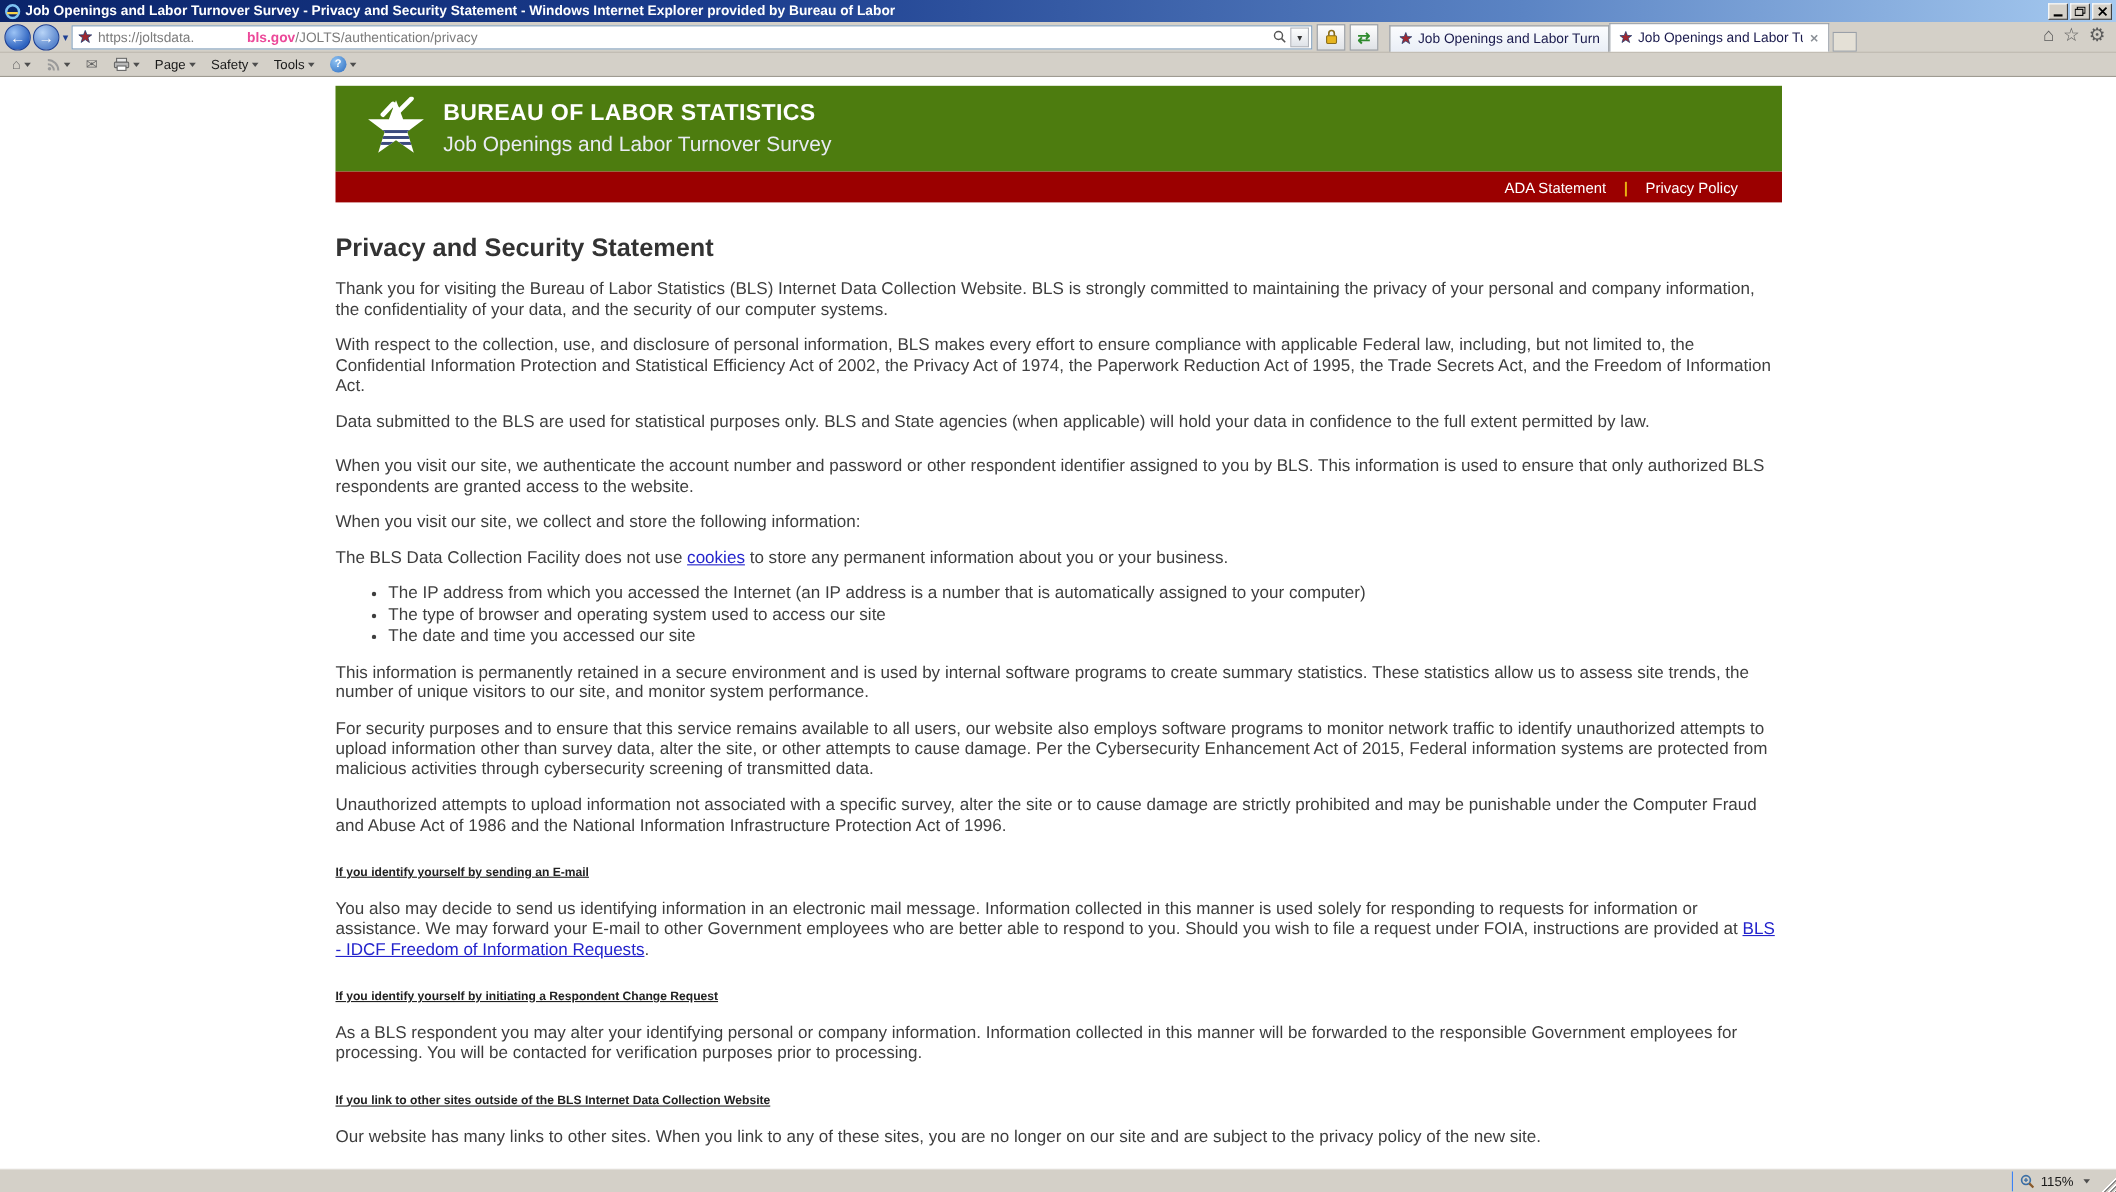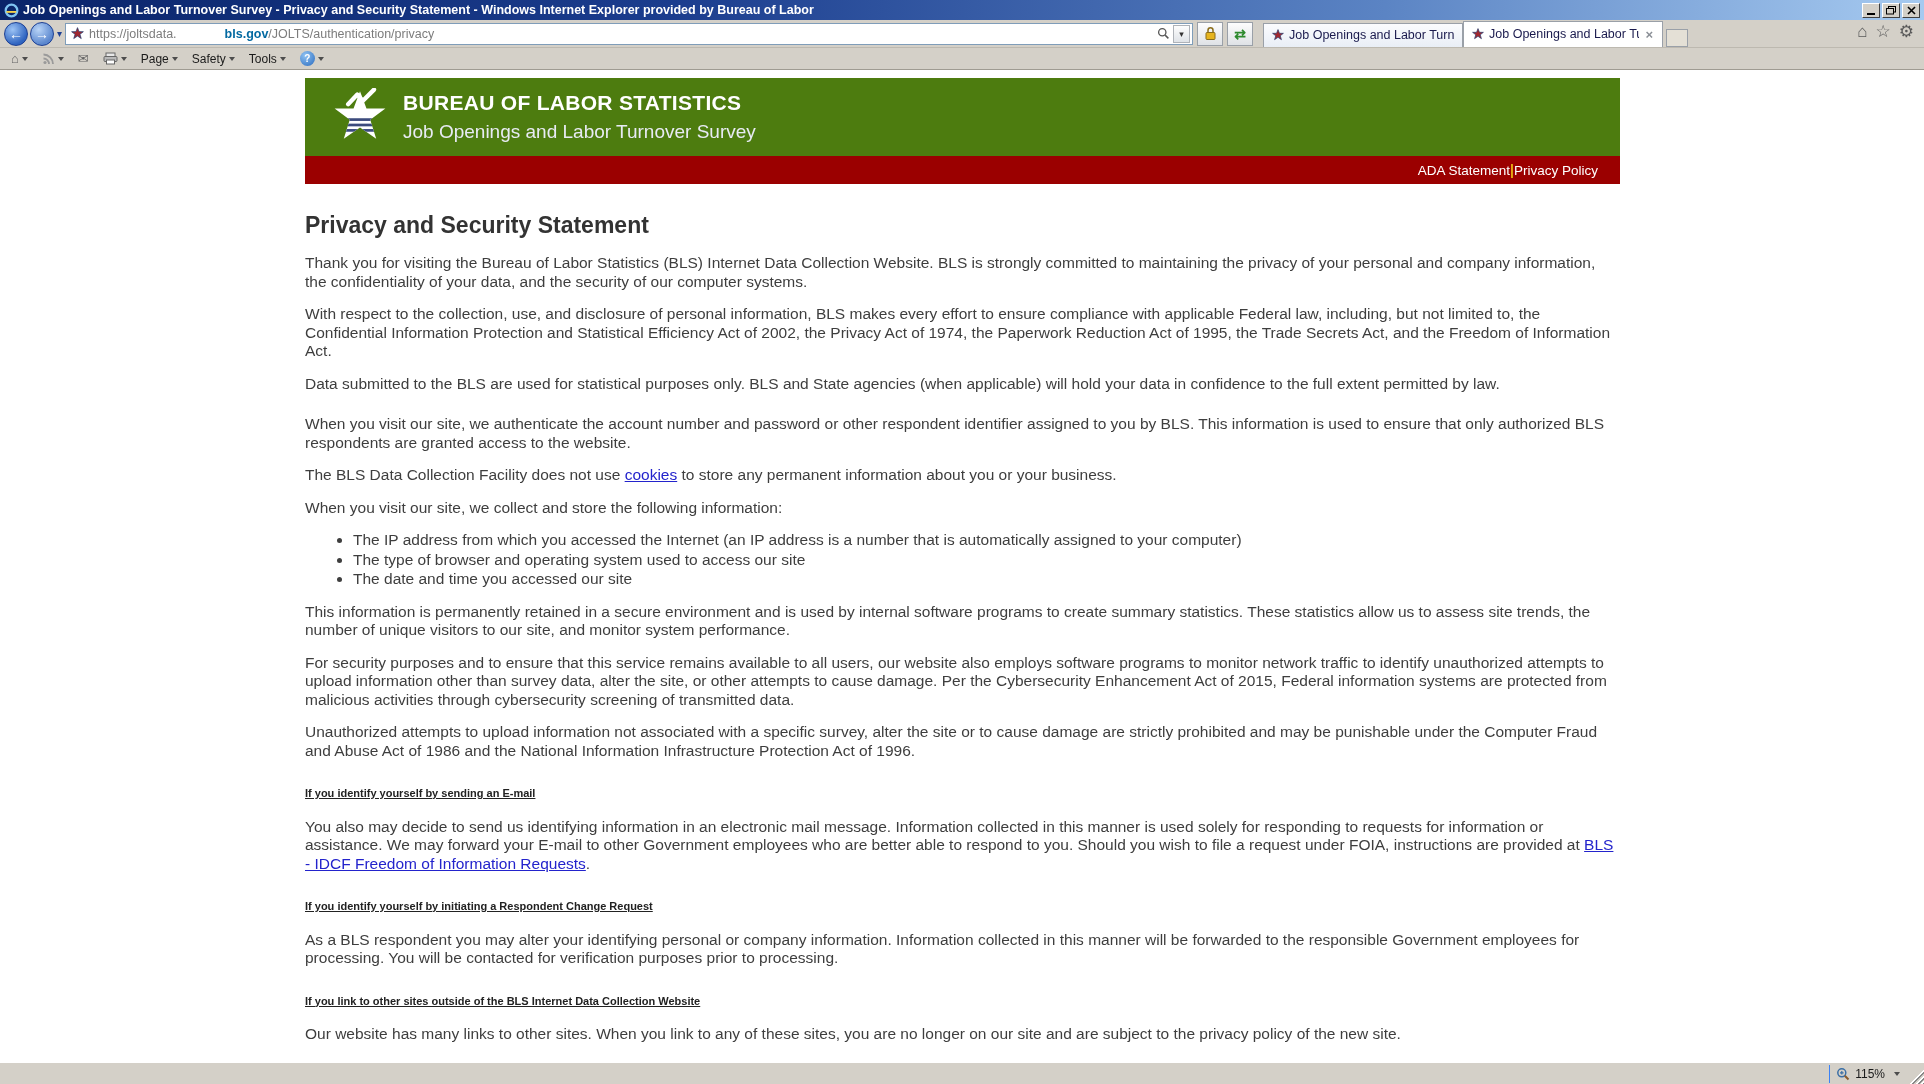--- a/index.html
+++ b/index.html
@@ -20,21 +20,21 @@
   .navrow { height:28px; flex:0 0 28px; background:#d4d0c8; display:flex; align-items:center; padding:0 4px; border-bottom:1px solid #bdb9b0; position:relative; }
   .navbtn { width:24px; height:24px; border-radius:50%; display:flex; align-items:center; justify-content:center;
     color:#fff; font-size:14px; font-weight:bold; border:1px solid #1c3f94; flex:0 0 auto; }
   .navbtn.back { background:radial-gradient(circle at 35% 30%,#9cc3f5,#2f64c0 60%,#16але 100%); background:radial-gradient(circle at 35% 30%,#9cc3f5,#2f64c0 70%); }
   .navbtn.fwd  { background:radial-gradient(circle at 35% 30%,#b8d4f7,#5b87ce 70%); margin-left:2px; }
   .hist-drop { color:#1c3f94; font-size:10px; padding:0 3px; }
   .addressbar { height:22px; background:#fff; border:1px solid #7f9db9; display:flex; align-items:center;
     padding:0 2px 0 5px; width:1128px; flex:0 0 auto; font-size:12.5px; }
   .addressbar .url { flex:1; white-space:nowrap; overflow:hidden; }
   .url .dim { color:#7c7c7c; }
-  .url .dom { color:#0369a1;padding-left:48px; } .url .dom b { font-weight:bold; }
+  .url .dom { color:#ec4899;padding-left:48px; } .url .dom b { font-weight:bold; }
   .search-btn, .drop-btn { height:18px; display:flex; align-items:center; justify-content:center; padding:0 3px; }
   .drop-btn { border:1px solid #aeb2b8; background:linear-gradient(#fdfdfd,#dfe3e8); width:17px; color:#333; font-size:9px; }
   .sq-btn { height:24px; min-width:26px; margin-left:4px; background:linear-gradient(#fdfdfd,#dfe2e6);
     border:1px solid #9aa0a8; display:flex; align-items:center; justify-content:center; flex:0 0 auto; }
   .compat-glyph { color:#2d8a2d; font-size:14px; font-weight:bold; }
   .tabs { display:flex; align-items:flex-end; height:26px; margin-left:10px; flex:0 0 auto; }
   .tab { height:24px; display:flex; align-items:center; gap:5px; padding:0 8px; font-size:12.5px; color:#1a1a4d;
     background:linear-gradient(#fbfcfe,#e9eef6); border:1px solid #9aa0a8; border-bottom:none; max-width:200px; }
   .tab.active { background:#fff; height:26px; }
   .tab .lbl { white-space:nowrap; overflow:hidden; }
@@ -51,21 +51,21 @@
   .help-circle { width:15px; height:15px; border-radius:50%; background:radial-gradient(circle at 35% 30%,#8fc2f2,#2a6bbf); color:#fff; font-size:10px; font-weight:bold; display:flex; align-items:center; justify-content:center; }
 
   
   .page { flex:1; background:#ffffff; overflow:hidden; }
   .page-inner { width:1315px; margin-left:305px; }
   .site-header { margin-top:8px; height:78px; background:#4d7c0f; display:flex; align-items:center; }
   .logo-wrap { margin-left:28px; flex:0 0 auto; }
   .brand-block { margin-left:16px; }
   .brand { color:#fff; font-weight:bold; font-size:21px; letter-spacing:0.3px; }
   .subtitle { color:#e8ebf4; font-size:19px; margin-top:6px; }
-  .redbar { height:28px; background:#9b0000; display:flex; align-items:center; justify-content:flex-end; padding-right:22px; }
+  .redbar { height:28px; background:#9b0000; display:flex; align-items:center; justify-content:flex-end; gap:16px; padding-right:40px; }
   .redbar a { color:#fff; font-size:13.5px; text-decoration:none; }
   .redbar .pipe { color:#e8b012; font-weight:bold; font-size:14px; }
 
   .article { padding-top:28px; color:#3e3e3e; font-size:15.5px; line-height:18.5px; }
   .article h1 { font-size:23px; color:#333; margin-bottom:16px; line-height:26px; }
   .article p { margin:14px 0; }
   .article p.gap-extra { margin-top:22px; }
   .article ul { margin:4px 0 6px 0; padding-left:48px; }
   .article li { margin:1px 0; }
   .article h2 { font-size:11px; color:#222; margin:24px 0 15px 0;text-decoration:underline; }
@@ -246,23 +246,23 @@
       </div>
 
       <div class="article">
         <h1>Privacy and Security Statement</h1>
 
         <p>Thank you for visiting the Bureau of Labor Statistics (BLS) Internet Data Collection Website. BLS is strongly committed to maintaining the privacy of your personal and company information, the confidentiality of your data, and the security of our computer systems.</p>
         <p>With respect to the collection, use, and disclosure of personal information, BLS makes every effort to ensure compliance with applicable Federal law, including, but not limited to, the Confidential Information Protection and Statistical Efficiency Act of 2002, the Privacy Act of 1974, the Paperwork Reduction Act of 1995, the Trade Secrets Act, and the Freedom of Information Act.</p>
         <p>Data submitted to the BLS are used for statistical purposes only. BLS and State agencies (when applicable) will hold your data in confidence to the full extent permitted by law.</p>
         <p class="gap-extra">When you visit our site, we authenticate the account number and password or other respondent identifier assigned to you by BLS. This information is used to ensure that only authorized BLS respondents are granted access to the website.</p>
 
+        <p>When you visit our site, we collect and store the following information:</p>
+
         <p><span>The BLS Data Collection Facility does not use </span><a href="#" class="inline-link">cookies</a><span> to store any permanent information about you or your business.</span></p>
-
-        <p>When you visit our site, we collect and store the following information:</p>
         <ul>
           <li>The IP address from which you accessed the Internet (an IP address is a number that is automatically assigned to your computer)</li>
           <li>The type of browser and operating system used to access our site</li>
           <li>The date and time you accessed our site</li>
         </ul>
 
         <p>This information is permanently retained in a secure environment and is used by internal software programs to create summary statistics. These statistics allow us to assess site trends, the number of unique visitors to our site, and monitor system performance.</p>
         <p>For security purposes and to ensure that this service remains available to all users, our website also employs software programs to monitor network traffic to identify unauthorized attempts to upload information other than survey data, alter the site, or other attempts to cause damage. Per the Cybersecurity Enhancement Act of 2015, Federal information systems are protected from malicious activities through cybersecurity screening of transmitted data.</p>
         <p>Unauthorized attempts to upload information not associated with a specific survey, alter the site or to cause damage are strictly prohibited and may be punishable under the Computer Fraud and Abuse Act of 1986 and the National Information Infrastructure Protection Act of 1996.</p>
 

